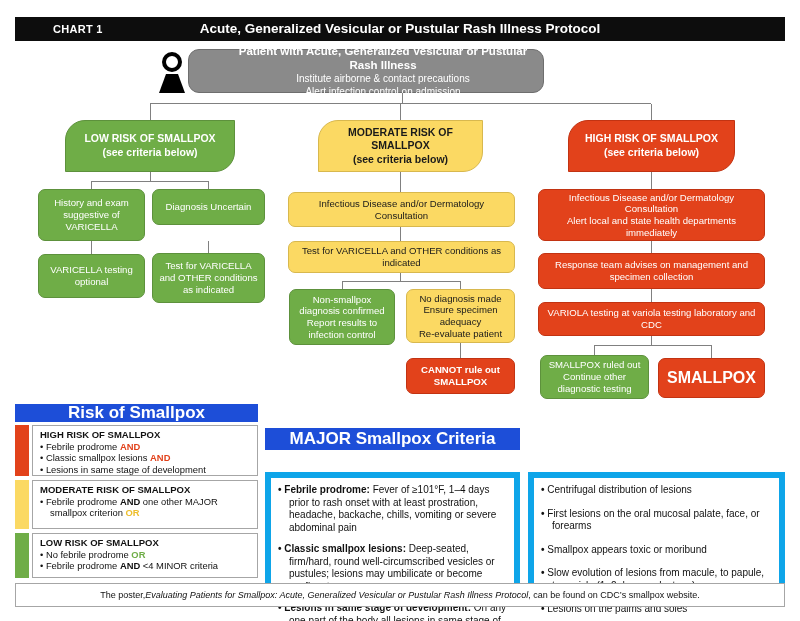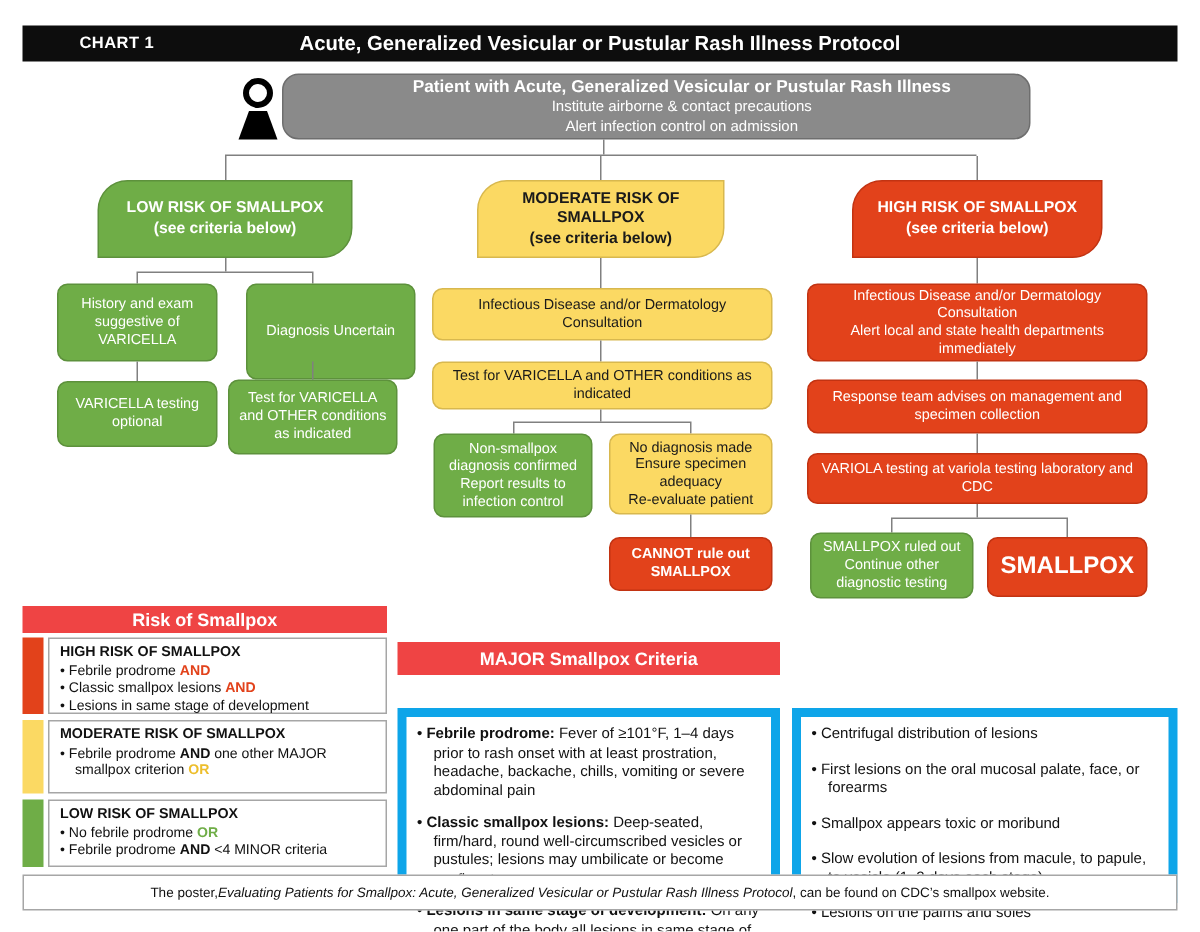--- a/index.html
+++ b/index.html
@@ -19,21 +19,21 @@
   .gray   { background:#8a8a8a; border:1px solid #6e6e6e; color:#ffffff; border-radius:11px; }
   .hdr { border-radius:20px 0 20px 0; font-weight:bold; font-size:10.5px; line-height:1.3; }
   .fs  { font-size:9.6px; }
   .bold { font-weight:bold; }
 
   .conn { position:absolute; background:#808080; }
 
   .patient-title { font-weight:bold; font-size:11.5px; line-height:1.25; }
   .patient-sub { font-size:10px; line-height:1.3; }
 
-  .panel-hdr { position:absolute; background:#ef4444; color:#ffffff; font-weight:bold; font-size:12px;
+  .panel-hdr { position:absolute; background:#1d4ed8; color:#ffffff; font-weight:bold; font-size:17px;
                display:flex; align-items:center; justify-content:center; }
   .panel-body { position:absolute; background:#ffffff; border:6px solid #0ea5e9; padding:6px 7px 4px 7px;
                 font-size:10px; color:#111; line-height:1.25;margin-top:22px; }
   .crit-p { padding-left:11px; text-indent:-11px; margin-bottom:9px; }
   .crit-p::before { content:"\2022\00a0"; font-weight:bold; }
   .minor-p { margin-bottom:11px; }
 
   .legend-row { position:absolute; background:#ffffff; border:1px solid #a6a6a6; padding:3px 4px 2px 7px;
                 font-size:9.4px; line-height:1.24; color:#111; }
   .legend-swatch { position:absolute; width:14px; }
@@ -62,21 +62,21 @@
   <div class="titlebar">
     <div class="chart-tag">CHART 1</div>
     <div class="bar-title">Acute, Generalized Vesicular or Pustular Rash Illness Protocol</div>
   </div>
 
   <svg class="person" viewBox="0 0 32 44">
     <circle cx="16" cy="12" r="8" fill="#ffffff" stroke="#000000" stroke-width="4"></circle>
     <polygon points="3,43 29,43 22,24 10,24" fill="#000000"></polygon>
   </svg>
 
-  <div class="box gray" style="left:188px; top:49px; width:499px; height:44px;padding-left:39px;">
+  <div class="box gray" style="left:188px; top:49px; width:356px; height:44px;padding-left:39px;">
     <div class="patient-title">Patient with Acute, Generalized Vesicular or Pustular Rash Illness</div>
     <div class="patient-sub">Institute airborne &amp; contact precautions</div>
     <div class="patient-sub">Alert infection control on admission</div>
   </div>
 
   <div class="conn" style="left:402px; top:93px; width:1px; height:10px;"></div>
   <div class="conn" style="left:150px; top:103px; width:501px; height:1px;"></div>
   <div class="conn" style="left:150px; top:104px; width:1px; height:16px;"></div>
   <div class="conn" style="left:400px; top:104px; width:1px; height:16px;"></div>
   <div class="conn" style="left:651px; top:104px; width:1px; height:16px;"></div>
@@ -85,21 +85,21 @@
     <span>LOW RISK OF SMALLPOX
 (see criteria below)</span>
   </div>
   <div class="conn" style="left:150px; top:172px; width:1px; height:9px;"></div>
   <div class="conn" style="left:91px; top:181px; width:118px; height:1px;"></div>
   <div class="conn" style="left:91px; top:182px; width:1px; height:7px;"></div>
   <div class="conn" style="left:208px; top:182px; width:1px; height:7px;"></div>
   <div class="box green fs" style="left:38px; top:189px; width:107px; height:52px;">
     <span>History and exam suggestive of VARICELLA</span>
   </div>
-  <div class="box green fs" style="left:164px; top:189px; width:113px; height:64px;">
+  <div class="box green fs" style="left:152px; top:189px; width:113px; height:36px;">
     <span>Diagnosis Uncertain</span>
   </div>
   <div class="conn" style="left:91px; top:241px; width:1px; height:13px;"></div>
   <div class="conn" style="left:208px; top:241px; width:1px; height:12px;"></div>
   <div class="box green fs" style="left:38px; top:254px; width:107px; height:44px;">
     <span>VARICELLA testing optional</span>
   </div>
   <div class="box green fs" style="left:152px; top:253px; width:113px; height:50px;">
     <span>Test for VARICELLA and OTHER conditions as indicated</span>
   </div>

